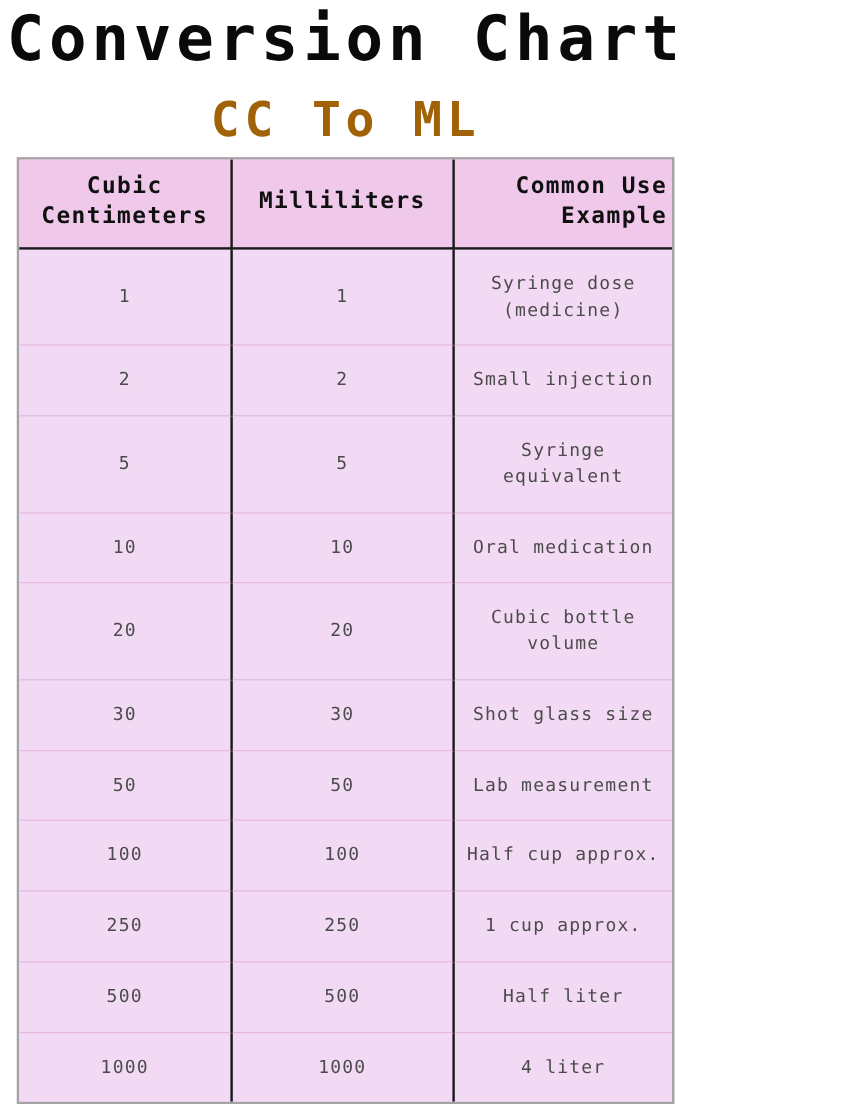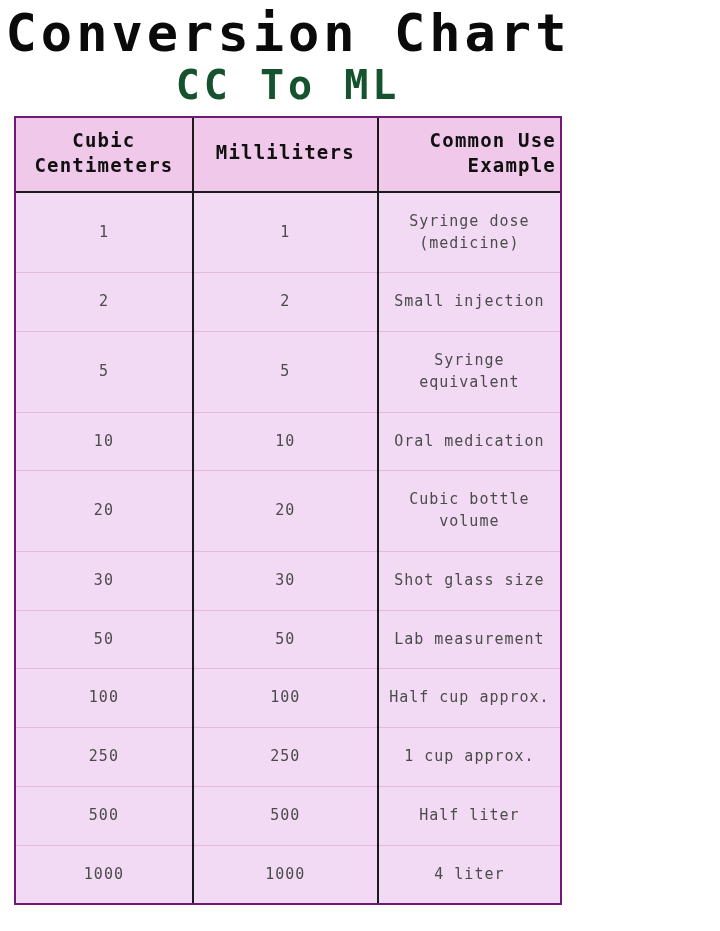--- a/index.html
+++ b/index.html
@@ -32,27 +32,27 @@
     line-height: 1.05;
     color: #0a0a0a;
     white-space: nowrap;
   }
   .title-line2 {
     font-family: "DejaVu Sans Mono", monospace;
     font-size: 40px;
     font-weight: 700;
     letter-spacing: 4px;
     line-height: 1.15;
-    color: #14532d;
-    margin-top: 1px;
+    color: #a16207;
+    margin-top: 16px;
     white-space: nowrap;
   }
   .table-wrap {
     margin: 8px 14px 0 14px;
-    border: 2px solid #701a75;
+    border: 2px solid #a3a3a3;
     background: #f3daf4;
   }
   table.conv {
     border-collapse: collapse;
     width: 100%;
     table-layout: fixed;
   }
   table.conv th {
     background: #efc8ea;
     color: #101010;

